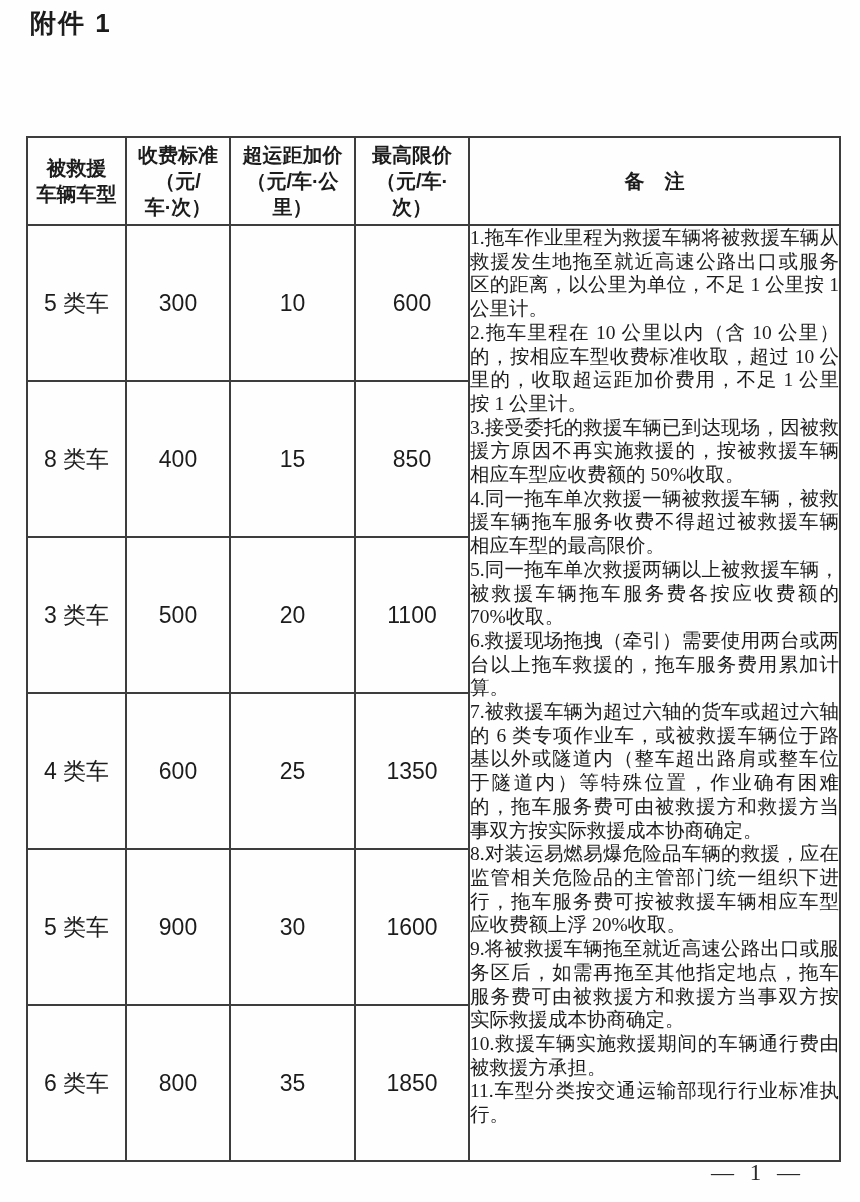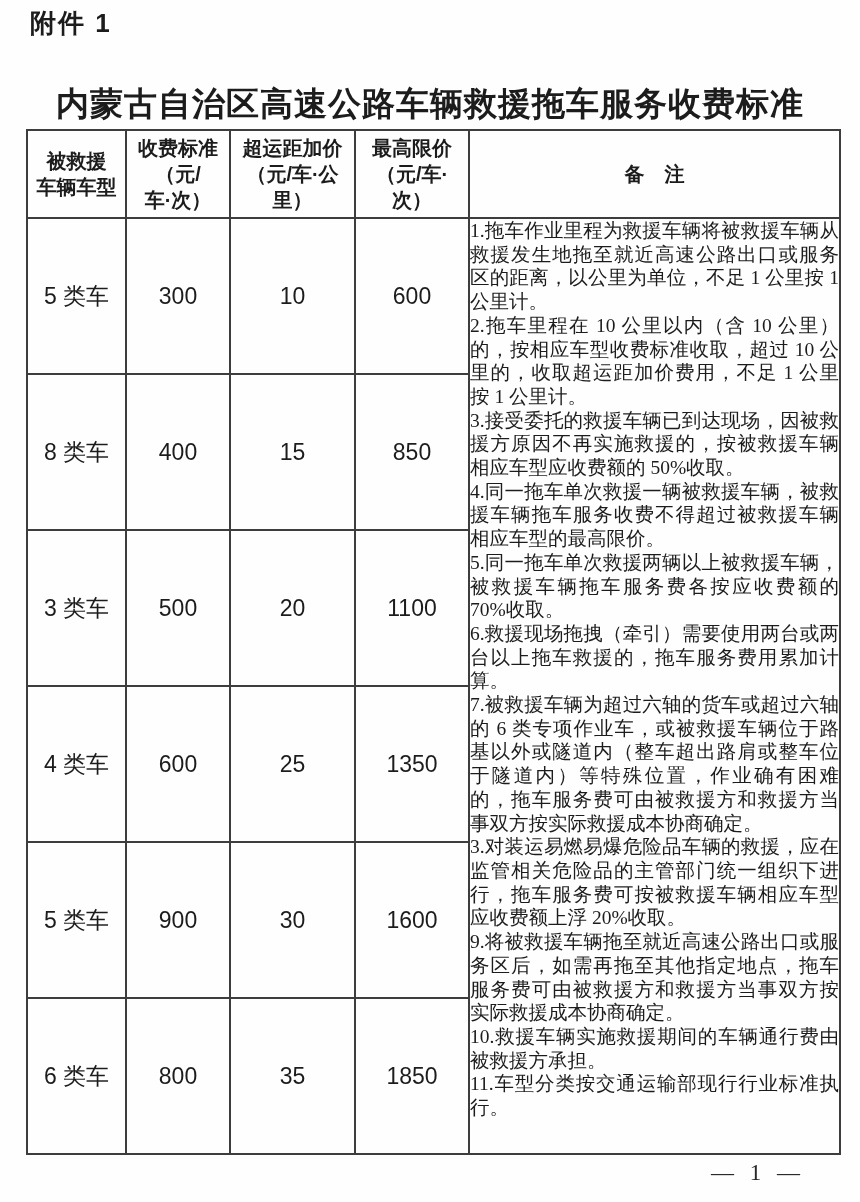--- a/index.html
+++ b/index.html
@@ -28,21 +28,21 @@
     margin: 0;
     text-align: center;
     font-size: 33px;
     font-weight: bold;
     letter-spacing: 1px;
     font-family: "Liberation Serif", serif;
   }
   table.fee {
     position: absolute;
     left: 26px;
-    top: 129px;
+    top: 136px;
     width: 813px;
     border-collapse: collapse;
     table-layout: fixed;
   }
   table.fee th, table.fee td {
     border: 2px solid #3d3d3d;
     padding: 0;
   }
   table.fee th {
     height: 86px;
@@ -86,21 +86,20 @@
     white-space: nowrap;
   }
 </style>
 </head>
 <body>
 
 <div class="page">
 
   <div class="attachment">附件 1</div>
 
-  <h1 class="title">内蒙古自治区高速公路车辆救援拖车服务收费标准</h1>
 
   <table class="fee">
     <colgroup>
       <col style="width:99px">
       <col style="width:104px">
       <col style="width:125px">
       <col style="width:114px">
       <col style="width:371px">
     </colgroup>
     <tbody>
@@ -124,21 +123,21 @@
         <td class="val">600</td>
         <td class="remarks" rowspan="6">
           <div class="notes">
             <p>1.拖车作业里程为救援车辆将被救援车辆从救援发生地拖至就近高速公路出口或服务区的距离，以公里为单位，不足 1 公里按 1 公里计。</p>
             <p>2.拖车里程在 10 公里以内（含 10 公里）的，按相应车型收费标准收取，超过 10 公里的，收取超运距加价费用，不足 1 公里按 1 公里计。</p>
             <p>3.接受委托的救援车辆已到达现场，因被救援方原因不再实施救援的，按被救援车辆相应车型应收费额的 50%收取。</p>
             <p>4.同一拖车单次救援一辆被救援车辆，被救援车辆拖车服务收费不得超过被救援车辆相应车型的最高限价。</p>
             <p>5.同一拖车单次救援两辆以上被救援车辆，被救援车辆拖车服务费各按应收费额的 70%收取。</p>
             <p>6.救援现场拖拽（牵引）需要使用两台或两台以上拖车救援的，拖车服务费用累加计算。</p>
             <p>7.被救援车辆为超过六轴的货车或超过六轴的 6 类专项作业车，或被救援车辆位于路基以外或隧道内（整车超出路肩或整车位于隧道内）等特殊位置，作业确有困难的，拖车服务费可由被救援方和救援方当事双方按实际救援成本协商确定。</p>
-            <p>3.对装运易燃易爆危险品车辆的救援，应在监管相关危险品的主管部门统一组织下进行，拖车服务费可按被救援车辆相应车型应收费额上浮 20%收取。</p>
+            <p>8.对装运易燃易爆危险品车辆的救援，应在监管相关危险品的主管部门统一组织下进行，拖车服务费可按被救援车辆相应车型应收费额上浮 20%收取。</p>
             <p>9.将被救援车辆拖至就近高速公路出口或服务区后，如需再拖至其他指定地点，拖车服务费可由被救援方和救援方当事双方按实际救援成本协商确定。</p>
             <p>10.救援车辆实施救援期间的车辆通行费由被救援方承担。</p>
             <p>11.车型分类按交通运输部现行行业标准执行。</p>
           </div>
         </td>
       </tr>
 
       <tr>
         <td class="val">8 类车</td>
         <td class="val">400</td>

